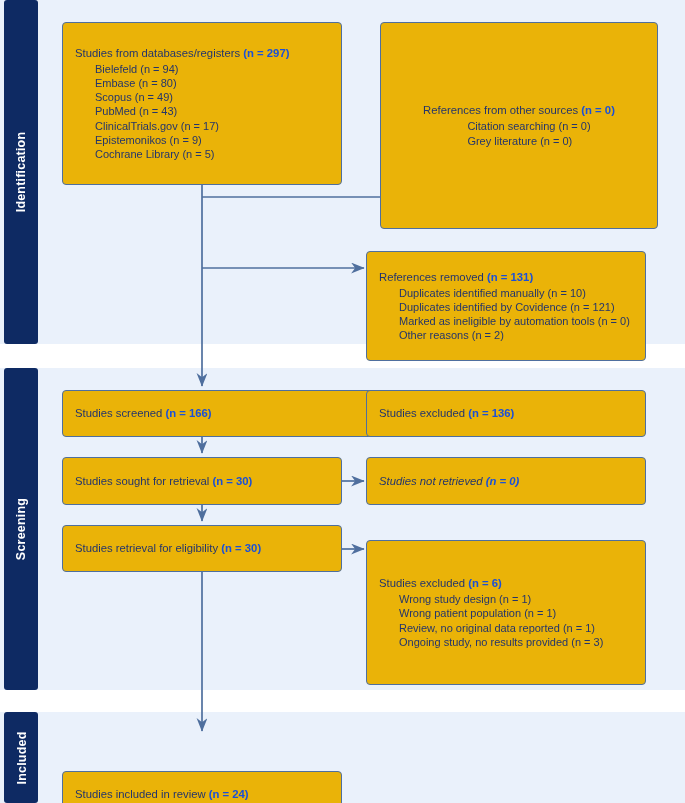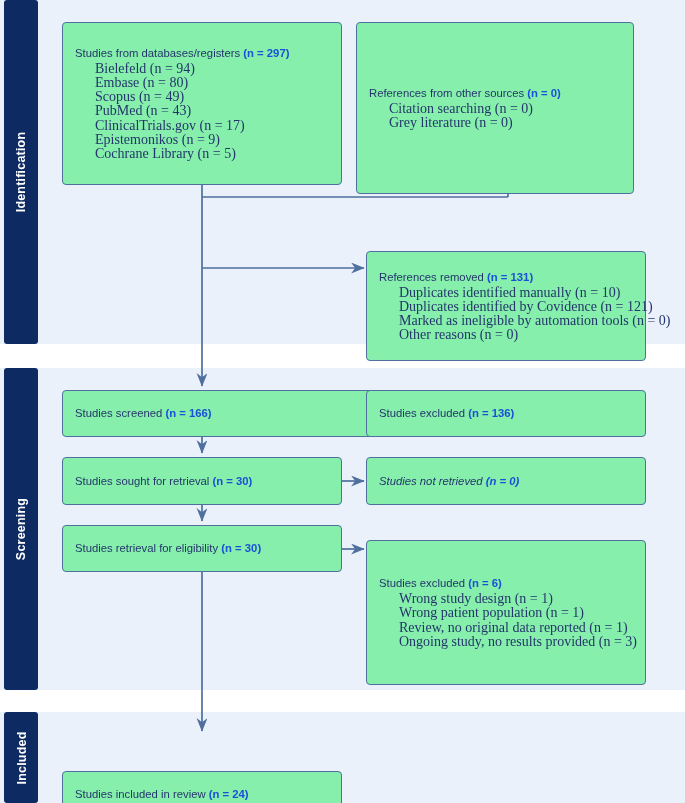--- a/index.html
+++ b/index.html
@@ -35,21 +35,21 @@
     color: #ffffff;
     font-size: 12.5px;
     font-weight: bold;
     letter-spacing: 0.2px;
     white-space: nowrap;
     transform: rotate(-90deg);
   }
   
   .node {
     position: absolute;
-    background: #86efac;
+    background: #eab308;
     border: 1.6px solid #4f6f9e;
     border-radius: 4px;
     box-sizing: border-box;
     display: flex;
     flex-direction: column;
     justify-content: center;
     padding: 0 12px;
   }
   .node-title {
     color: #24356b;
@@ -61,25 +61,24 @@
     color: #1a50d8;
     font-weight: bold;
   }
   .sub-list {
     margin: 1px 0 0 0;
     padding: 0;
     list-style: none;
   }
   .sub-list li {
     color: #24356b;
-    font-size: 14px;
+    font-size: 11px;
     line-height: 14.2px;
     padding-left: 20px;
     white-space: nowrap;
-    font-family: Liberation Serif, serif;
   }
   
   svg.connectors {
     position: absolute;
     left: 0;
     top: 0;
     width: 685px;
     height: 803px;
     pointer-events: none;
   }
@@ -146,39 +145,39 @@
       <li>Bielefeld (n = 94)</li>
       <li>Embase (n = 80)</li>
       <li>Scopus (n = 49)</li>
       <li>PubMed (n = 43)</li>
       <li>ClinicalTrials.gov (n = 17)</li>
       <li>Epistemonikos (n = 9)</li>
       <li>Cochrane Library (n = 5)</li>
     </ul>
   </div>
 
-  <div class="node" style="left:356px; top:22px; width:278px; height:172px;">
+  <div class="node" style="left:380px; top:22px; width:278px; height:207px;align-items:center;">
     <div class="node-title">
       <span>References from other sources </span><span class="accent">(n = 0)</span>
     </div>
     <ul class="sub-list">
       <li>Citation searching (n = 0)</li>
       <li>Grey literature (n = 0)</li>
     </ul>
   </div>
 
   <div class="node" style="left:366px; top:219px; width:280px; height:110px;margin-top:32px;">
     <div class="node-title">
       <span>References removed </span><span class="accent">(n = 131)</span>
     </div>
     <ul class="sub-list">
       <li>Duplicates identified manually (n = 10)</li>
       <li>Duplicates identified by Covidence (n = 121)</li>
       <li>Marked as ineligible by automation tools (n = 0)</li>
-      <li>Other reasons (n = 0)</li>
+      <li>Other reasons (n = 2)</li>
     </ul>
   </div>
 
   <div class="node" style="left:62px; top:390px; width:316px; height:47px;">
     <div class="node-title">
       <span>Studies screened </span><span class="accent">(n = 166)</span>
     </div>
   </div>
 
   <div class="node" style="left:366px; top:390px; width:280px; height:47px;">

